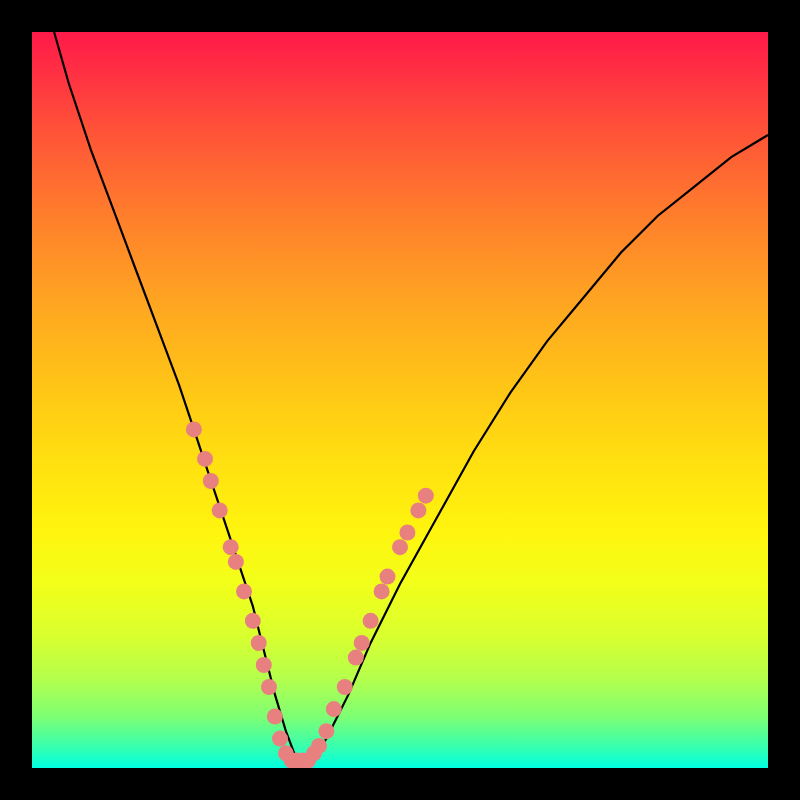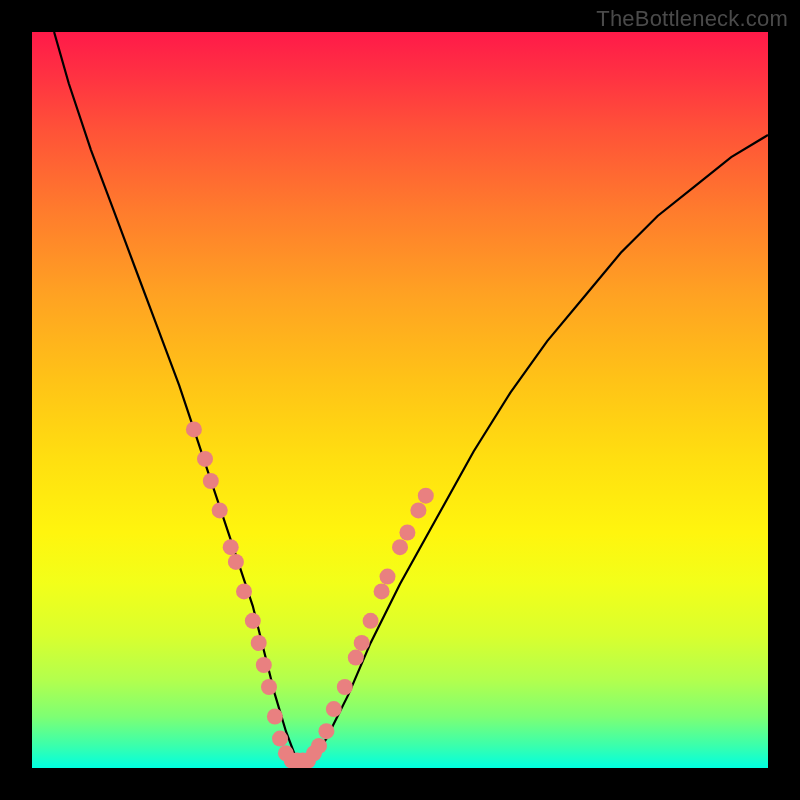--- a/index.html
+++ b/index.html
@@ -96,14 +96,13 @@
           <circle cx="338.6" cy="588.8" r="8" fill="#e98080"></circle>
           <circle cx="349.6" cy="559.4" r="8" fill="#e98080"></circle>
           <circle cx="355.5" cy="544.6" r="8" fill="#e98080"></circle>
           <circle cx="368.0" cy="515.2" r="8" fill="#e98080"></circle>
           <circle cx="375.4" cy="500.5" r="8" fill="#e98080"></circle>
           <circle cx="386.4" cy="478.4" r="8" fill="#e98080"></circle>
           <circle cx="393.8" cy="463.7" r="8" fill="#e98080"></circle>
         </g>
     </svg>
   </div>
-  <div class="watermark">TheBottleneck.com</div>
 </div>
 
 </body></html>

